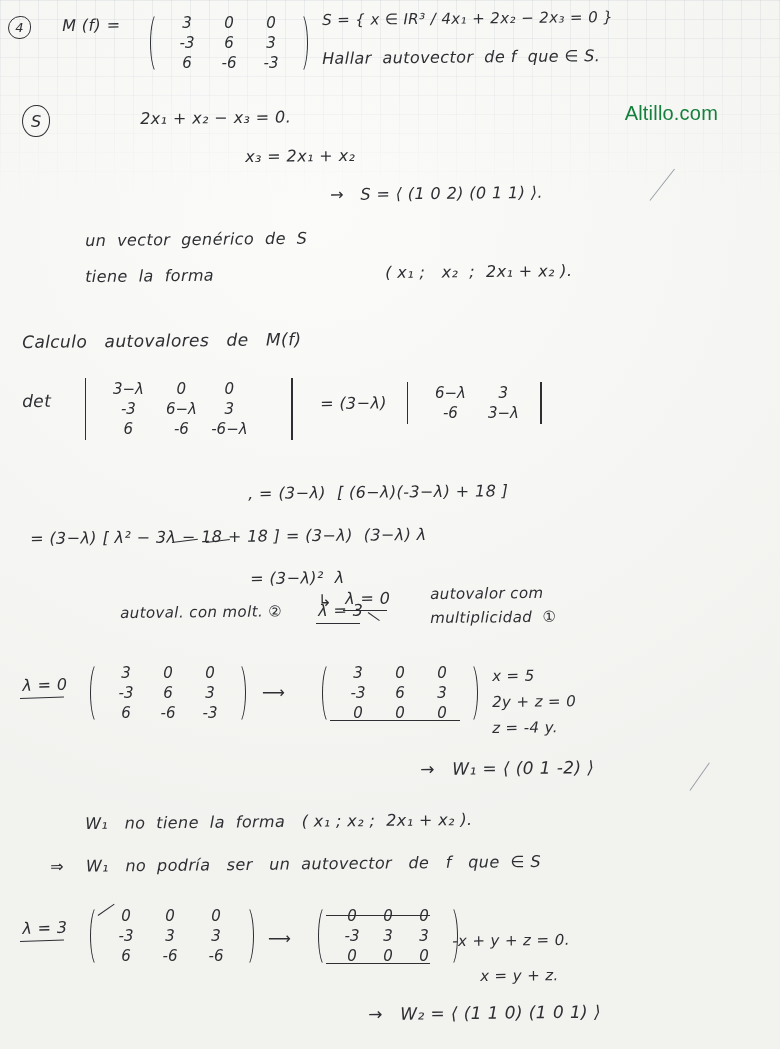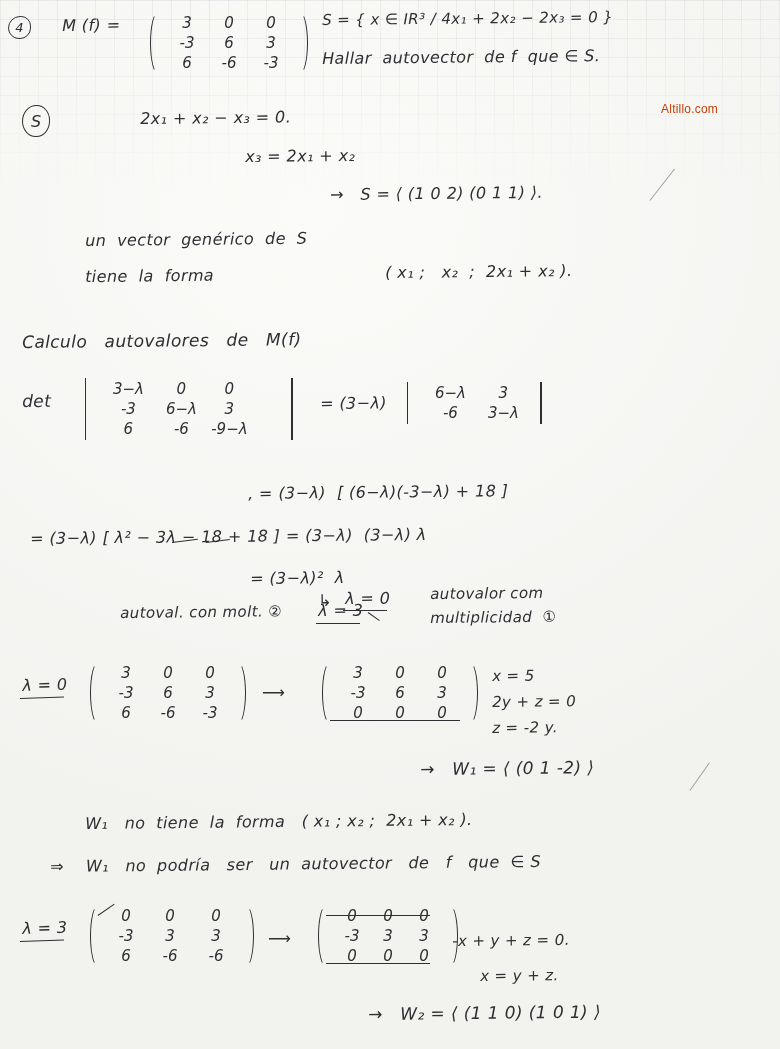--- a/index.html
+++ b/index.html
@@ -54,22 +54,22 @@
   .s15 { font-size: 15px; }
   .s17 { font-size: 17px; }
   .tiltB { transform: rotate(-0.6deg); }
   .tiltC { transform: rotate(-1.8deg); }
   .watermark {
     position: absolute;
     right: 62px;
     top: 102px;
     font-family: "Liberation Sans", sans-serif;
     font-style: normal;
-    font-size: 12px;
-    color: #c2410c;
+    font-size: 20px;
+    color: #15803d;
     letter-spacing: 0.2px;
   }
   
   .matrix {
     position: absolute;
     display: inline-flex;
     align-items: center;
     color: #2d2f33;
     font-style: italic;
     font-size: 15px;
@@ -215,21 +215,21 @@
         <span class="mcell" style="width:48px">0</span>
       </span>
       <span class="mrow">
         <span class="mcell" style="width:58px">-3</span>
         <span class="mcell" style="width:48px">6−λ</span>
         <span class="mcell" style="width:48px">3</span>
       </span>
       <span class="mrow">
         <span class="mcell" style="width:58px">6</span>
         <span class="mcell" style="width:48px">-6</span>
-        <span class="mcell" style="width:48px">-9−λ</span>
+        <span class="mcell" style="width:48px">-6−λ</span>
       </span>
     </span>
     <span class="bar" style="margin-left:32px;"></span>
   </div>
 
   <div class="hw s16 tiltB" style="left:320px; top:395px;">= (3−λ)</div>
 
   <div class="det-bars" style="left:400px; top:382px;">
     <span class="bar"></span>
     <span class="mrows">
@@ -309,21 +309,21 @@
         <span class="mcell" style="width:44px">0</span>
         <span class="mcell" style="width:40px">0</span>
       </span>
     </span>
     <span class="paren-r"></span>
   </div>
   <div class="strike-hw" style="left:330px; top:720px; width:130px;"></div>
 
   <div class="hw s15 tiltB" style="left:492px; top:668px;">x = 5</div>
   <div class="hw s15 tiltB" style="left:492px; top:694px;">2y + z = 0</div>
-  <div class="hw s15 tiltB" style="left:492px; top:720px;">z = -2 y.</div>
+  <div class="hw s15 tiltB" style="left:492px; top:720px;">z = -4 y.</div>
 
   <div class="hw s17 tiltB" style="left:420px; top:760px;">→   W₁ = ⟨ (0 1 -2) ⟩</div>
   <div class="pencil-mark" style="left:690px; top:790px; width:34px; transform: rotate(-55deg);"></div>
 
   <div class="hw s16 tiltB" style="left:85px; top:815px;">W₁   no  tiene  la  forma   ( x₁ ; x₂ ;  2x₁ + x₂ ).</div>
   <div class="hw s16 tiltB" style="left:50px; top:858px;">⇒    W₁   no  podría   ser   un  autovector   de   f   que  ∈ S</div>
 
   <div class="hw s16 tiltC" style="left:22px; top:920px;">λ = 3</div>
   <div class="underline-hw" style="left:20px; top:941px; width:44px; transform: rotate(-2deg);"></div>
 

